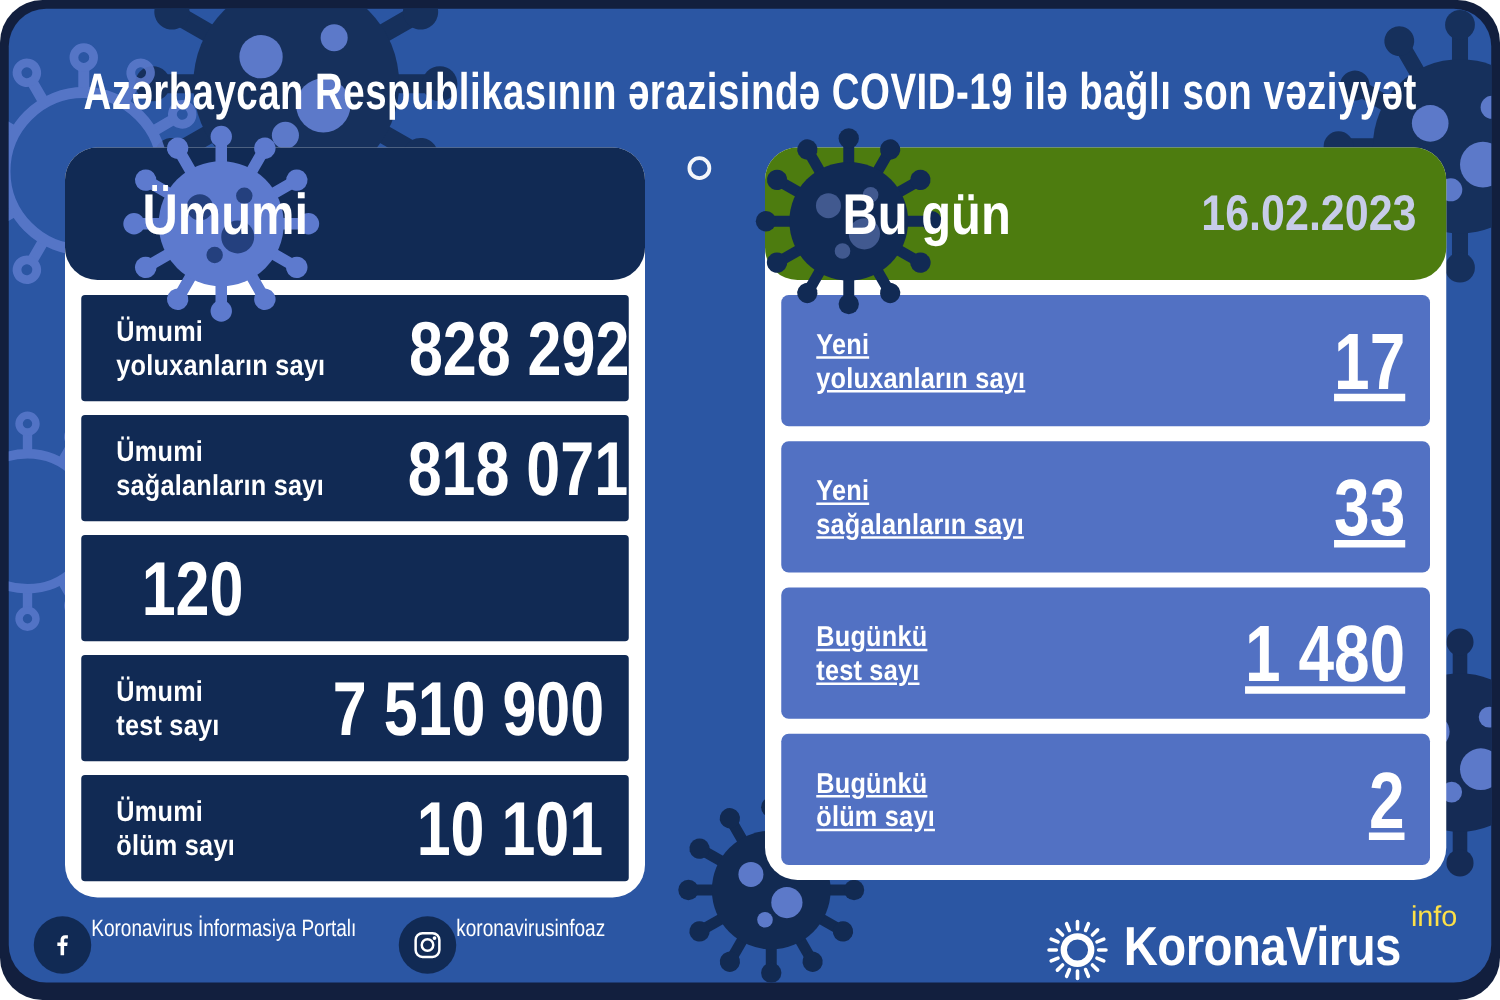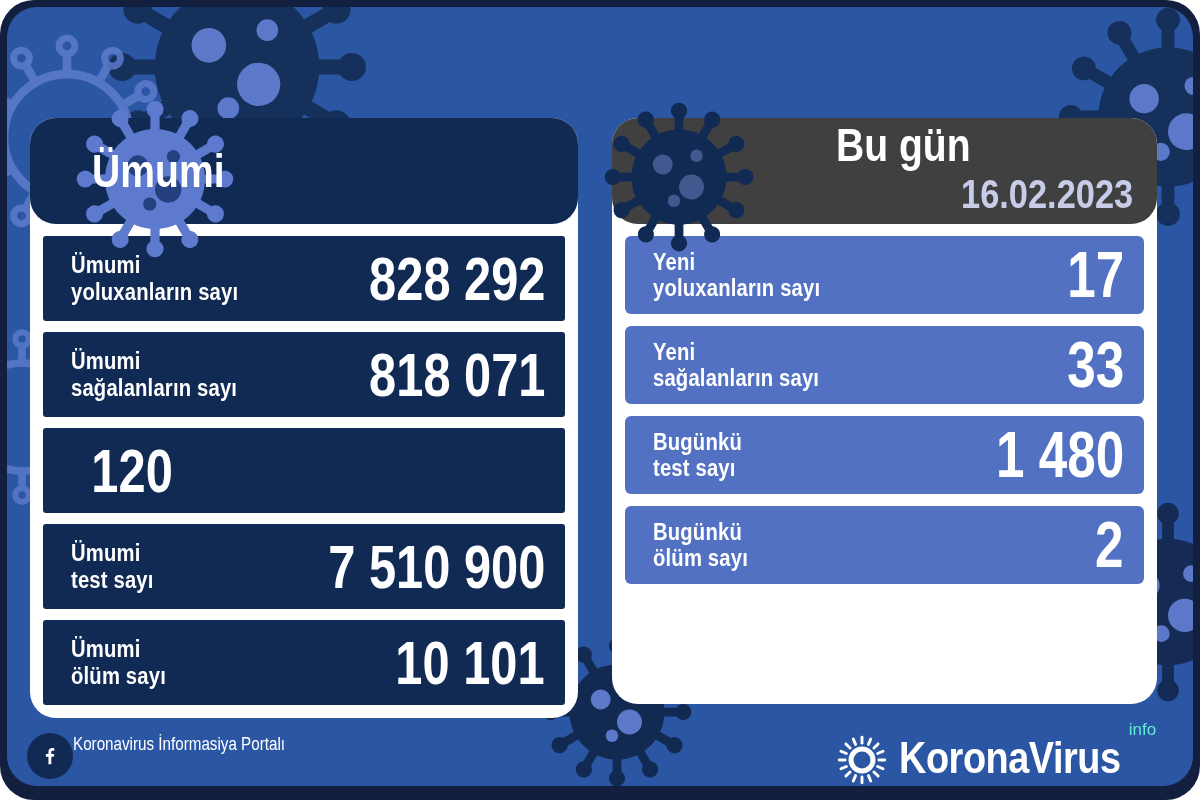--- a/index.html
+++ b/index.html
@@ -11,47 +11,47 @@
   .frame{position:absolute;inset:0;background:#121f3e;border-radius:34px;}
   .canvas{position:absolute;left:7px;right:7px;top:7px;bottom:14px;background:#2b56a3;border-radius:30px;overflow:hidden;}
   .deco{position:absolute;z-index:1;}
   .ring{position:absolute;width:13px;height:13px;border:3px solid #fff;border-radius:50%;z-index:2;opacity:.95;}
   .vdot{fill:var(--dot, rgba(255,255,255,.28));}
 
   .title-wrap{position:absolute;left:0;right:0;top:37px;height:58px;display:flex;align-items:center;justify-content:center;z-index:2;}
   .title{margin:0;font-size:41px;font-weight:700;color:#ffffff;white-space:nowrap;transform:scaleX(.75);letter-spacing:.5px;}
 
   .panel{position:absolute;background:#ffffff;z-index:3;border-radius:26px;}
-  .panel.left{left:23px;top:111px;width:548px;height:600px;}
+  .panel.left{left:45px;top:111px;width:464px;height:600px;}
   .panel.right{left:605px;top:111px;width:545px;height:586px;}
 
   .phead{display:flex;align-items:center;height:106px;border-radius:26px;position:relative;margin-bottom:12px;color:#fff;}
   .phead.navy{background:#112a54;}
-  .phead.peri{background:#404040;flex-direction:column;}
+  .phead.peri{background:#4d7c0f;}
   .phead-text{position:relative;z-index:2;font-size:46px;font-weight:700;transform:scaleX(.85);transform-origin:left center;margin-left:62px;white-space:nowrap;}
   .pdate{position:relative;z-index:2;margin-left:auto;margin-right:24px;font-size:40px;font-weight:700;color:#c7cce9;transform:scaleX(.86);transform-origin:right center;white-space:nowrap;}
   .medal{position:absolute;z-index:1;}
 
   .rows{display:flex;flex-direction:column;padding:0 13px;gap:11px;}
   .panel.right .rows{gap:12px;}
   .row{display:flex;align-items:center;justify-content:space-between;color:#fff;padding:0 20px 0 28px;}
   .row.navy{background:#112a54;height:85px;border-radius:3px;}
-  .row.peri{background:#5271c3;height:78px;border-radius:6px;}
+  .row.peri{background:#5271c3;height:105px;border-radius:6px;text-decoration:underline;}
   .rlabel{font-size:23px;font-weight:700;line-height:1.14;letter-spacing:.2px;}
   .cl{display:block;transform:scaleX(.88);transform-origin:left center;white-space:nowrap;}
   .rval{font-size:61px;font-weight:700;transform:scaleX(.8);transform-origin:right center;white-space:nowrap;}
   .panel.right .rval{font-size:64px;}
 
   .footer{position:absolute;left:0;top:726px;right:0;height:60px;z-index:4;}
   .social{position:absolute;top:0;height:60px;display:flex;align-items:flex-start;}
   .circle{width:46px;height:46px;border-radius:50%;background:#112a54;display:flex;align-items:center;justify-content:center;flex:none;}
   .slabel{font-size:19px;color:#fff;transform:scaleX(.8);transform-origin:left center;white-space:nowrap;}
   .brand{position:absolute;left:828px;top:0;height:60px;display:flex;}
   .brand-name{font-size:44px;font-weight:700;color:#fff;transform:scaleX(.86);transform-origin:left center;margin-left:10px;letter-spacing:-.5px;white-space:nowrap;}
-  .brand-sup{font-size:17px;color:#5eead4;position:relative;top:-13px;margin-left:-28px;}
+  .brand-sup{font-size:23px;color:#fde047;position:relative;top:-13px;margin-left:-28px;}
 </style>
 </head>
 <body>
 
 <div class="frame">
   <div class="canvas">
 
     <svg width="0" height="0" style="position:absolute">
       <defs>
         <g id="virus" fill="currentColor">
@@ -176,20 +176,23 @@
         <use href="#virus"></use>
       </svg>
     <svg class="deco" viewBox="0 0 120 120" style="left:-45px;top:25px;width:210px;height:210px;color:#5d7bcd;opacity:.85">
         <use href="#virus-o"></use>
       </svg>
     <svg class="deco" viewBox="0 0 120 120" style="left:-75px;top:320px;width:180px;height:180px;color:#5d7bcd;opacity:.8">
         <use href="#virus-o"></use>
       </svg>
     <div class="ring" style="left:543px;top:118px"></div>
 
+    <div class="title-wrap">
+      <h1 class="title">Azərbaycan Respublikasının ərazisində COVID-19 ilə bağlı son vəziyyət</h1>
+    </div>
 
     <section class="panel left">
       <header class="phead navy">
         <svg class="medal" viewBox="0 0 120 120" style="left:46px;top:-18px;width:158px;height:158px;color:#5d7ace;--dot:#24407e">
             <use href="#virus"></use>
           </svg>
         <span class="phead-text">Ümumi</span>
       </header>
       <div class="rows">
         <div class="row navy">
@@ -267,20 +270,30 @@
     </section>
 
     <div class="footer">
       <div class="social" style="left:20px">
         <span class="circle">
           <svg viewBox="0 0 24 24" width="22" height="22">
               <path fill="#ffffff" d="M13.4 21v-8.1h2.7l.4-3.1h-3.1V7.8c0-.9.3-1.5 1.6-1.5h1.7V3.5c-.3 0-1.3-.1-2.4-.1-2.4 0-4 1.4-4 4.1v2.3H7.5v3.1h2.8V21h3.1z"></path>
             </svg>
         </span>
         <span class="slabel">Koronavirus İnformasiya Portalı</span>
+      </div>
+      <div class="social" style="left:312px">
+        <span class="circle">
+          <svg viewBox="0 0 24 24" width="24" height="24">
+              <rect x="2.5" y="2.5" width="19" height="19" rx="5.5" fill="none" stroke="#fff" stroke-width="2"></rect>
+              <circle cx="12" cy="12" r="4.6" fill="none" stroke="#fff" stroke-width="2"></circle>
+              <circle cx="17.6" cy="6.4" r="1.5" fill="#fff"></circle>
+            </svg>
+        </span>
+        <span class="slabel">koronavirusinfoaz</span>
       </div>
       <div class="brand">
         <svg viewBox="0 0 64 64" width="54" height="54">
           <circle cx="32" cy="32" r="13" fill="none" stroke="#fff" stroke-width="6"></circle>
           <g stroke="#fff" stroke-width="3.4" stroke-linecap="round">
             <line x1="32" y1="5" x2="32" y2="12"></line>
             <line x1="32" y1="5" x2="32" y2="12" transform="rotate(22.5 32 32)"></line>
             <line x1="32" y1="5" x2="32" y2="12" transform="rotate(45 32 32)"></line>
             <line x1="32" y1="5" x2="32" y2="12" transform="rotate(67.5 32 32)"></line>
             <line x1="32" y1="5" x2="32" y2="12" transform="rotate(90 32 32)"></line>

